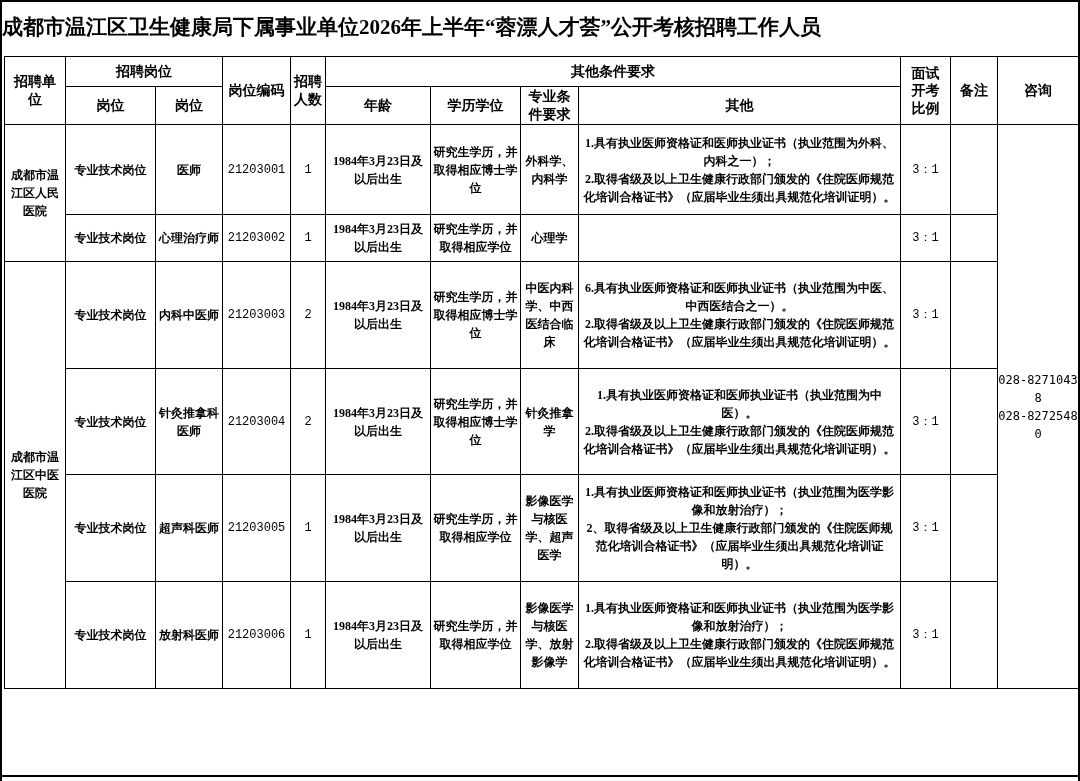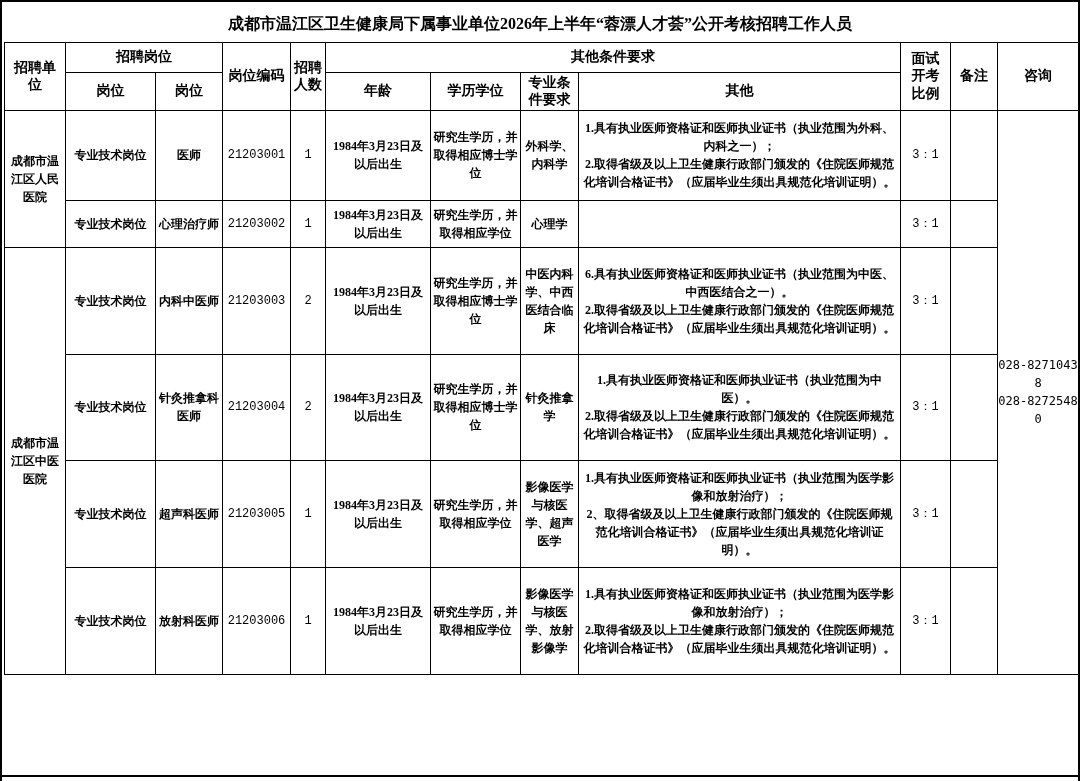--- a/index.html
+++ b/index.html
@@ -5,24 +5,24 @@
   html,body{margin:0;padding:0;background:#fff;}
   .page{
     position:relative;
     width:1080px;height:781px;
     background:#fff;color:#000;
     box-sizing:border-box;
     border-left:2px solid #000;border-right:2px solid #000;border-top:2px solid #000;
     font-family:"Liberation Serif","DejaVu Serif",serif;
     overflow:hidden;
   }
-  .title{margin-top:11px;text-align:center;font-size:16px;font-weight:bold;line-height:1.35;}
+  .title{margin-top:11px;text-align:left;font-size:21px;font-weight:bold;line-height:1.35;}
   table.job-table{
     table-layout:fixed;border-collapse:collapse;
-    margin:7px 2px 0 2px;width:1074px;border-radius:22px;
+    margin:15px 2px 0 2px;width:1074px;border-radius:22px;
   }
   .job-table th,.job-table td{
     border:1px solid #000;
     text-align:center;vertical-align:middle;
     padding:1px 2px;
     font-size:12px;font-weight:bold;line-height:1.5;
     word-break:break-all;
     box-sizing:border-box;
   }
   .job-table thead th{font-size:14px;line-height:1.25;padding:1px 3px;}

